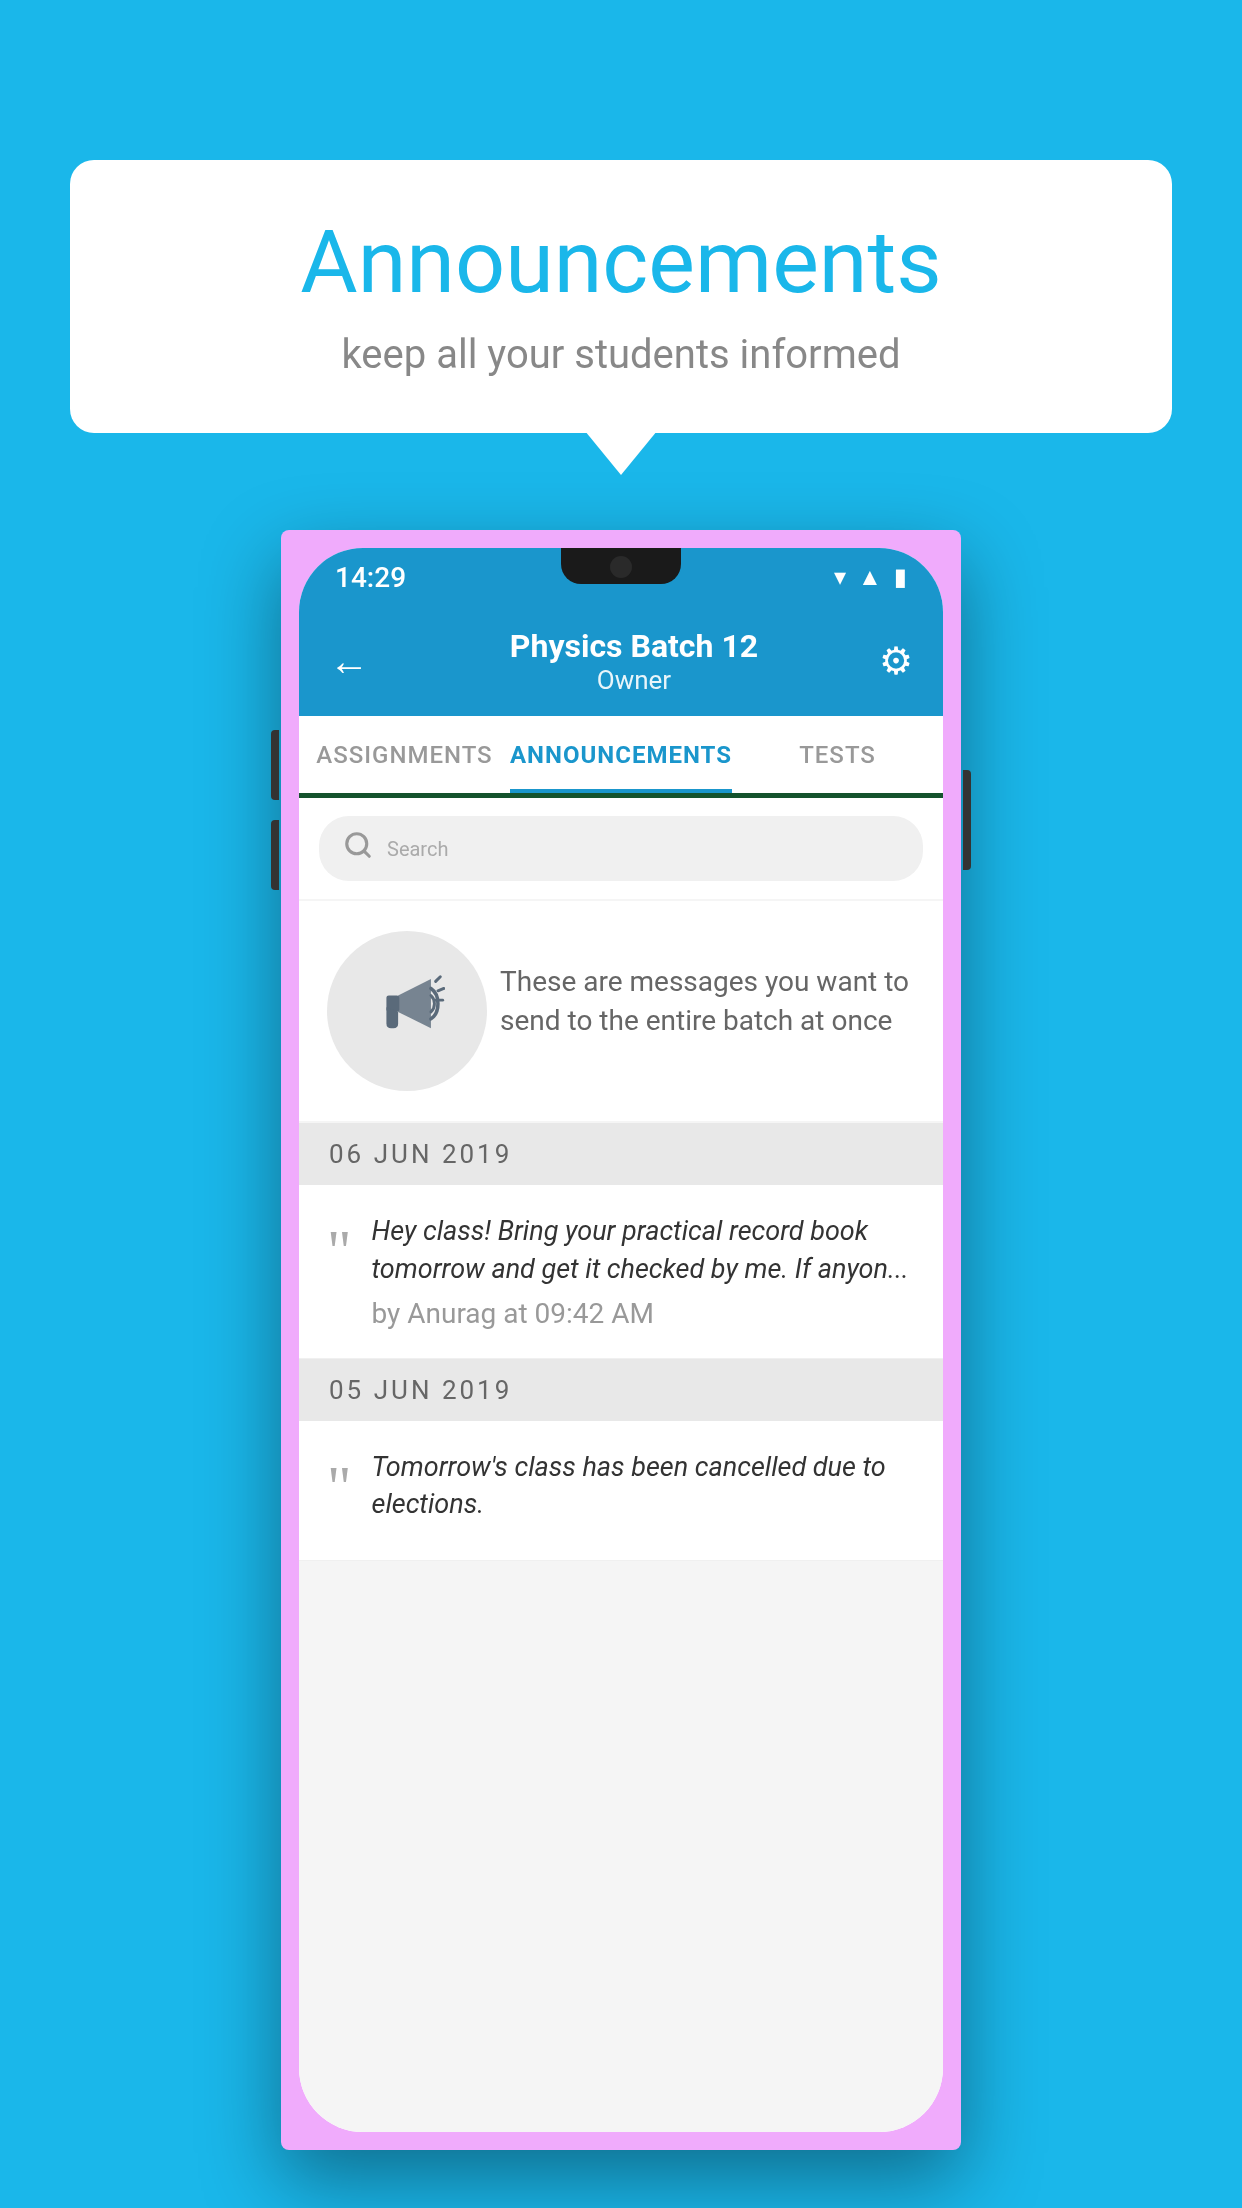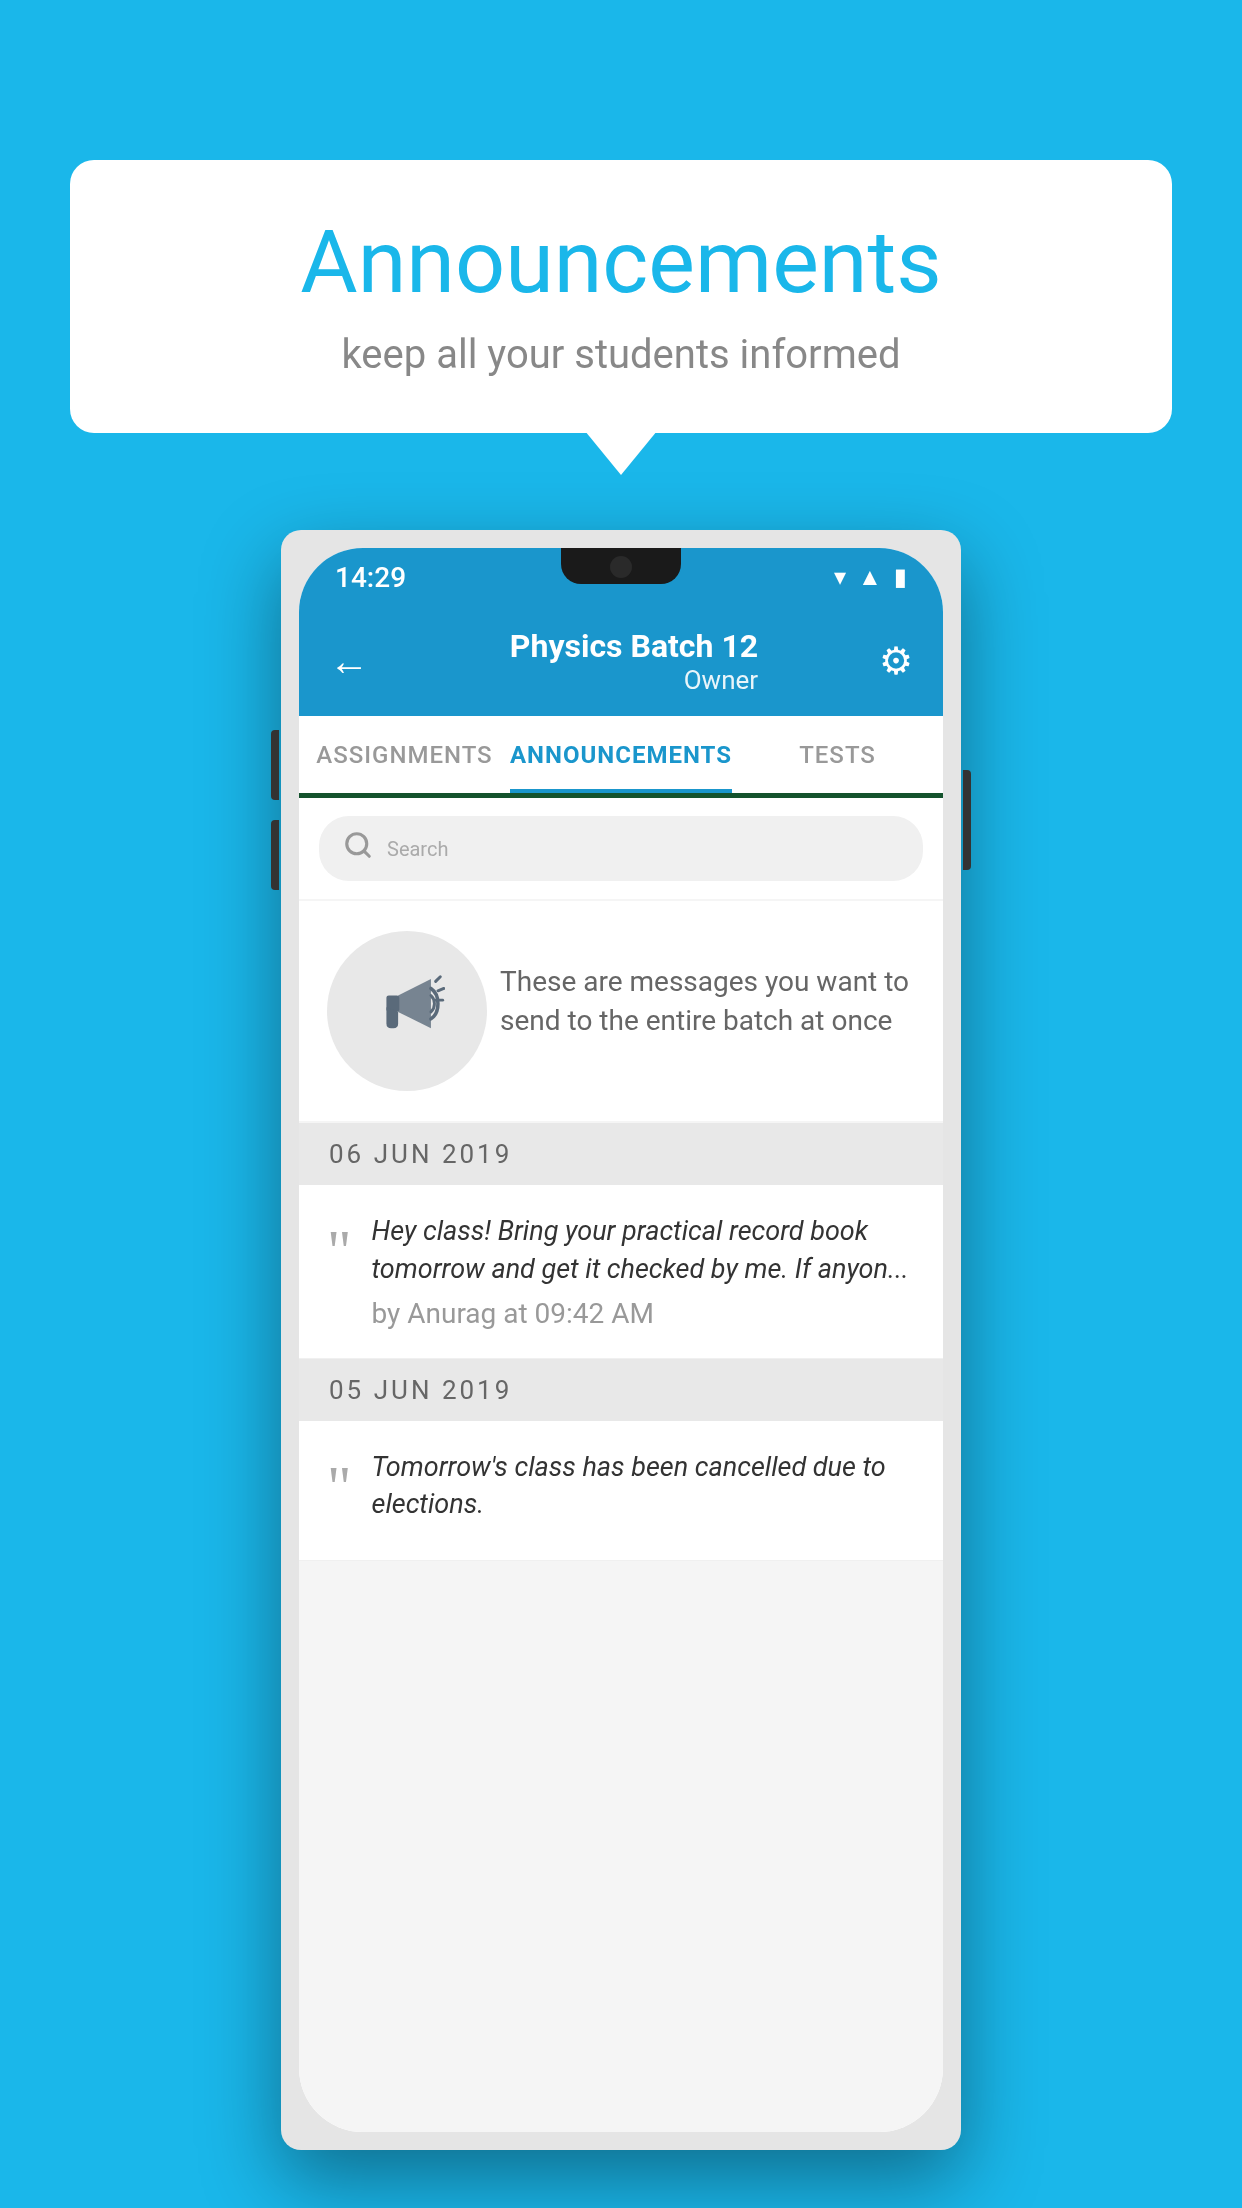--- a/index.html
+++ b/index.html
@@ -65,22 +65,22 @@
       top: 530px;
       left: 70px;
       right: 70px;
       display: flex;
       justify-content: center;
     }
 
     .phone {
       width: 680px;
       height: 1620px;
-      background: #e5e5e5;
-      border-radius: 20px;
+      background: #f0abfc;
+      border-radius: 8px;
       padding: 18px;
       position: relative;
       box-shadow: 0 30px 80px rgba(0,0,0,0.4);
     }
 
     
     .phone-notch {
       position: absolute;
       top: 18px;
       left: 50%;
@@ -166,21 +166,20 @@
 
     .header-title {
       color: white;
       font-size: 32px;
       font-weight: 700;
     }
 
     .header-subtitle {
       color: rgba(255,255,255,0.9);
       font-size: 26px;
-      text-align: right;
     }
 
     .header-gear {
       color: white;
       font-size: 38px;
       cursor: pointer;
     }
 
     
     .tabs-bar {

